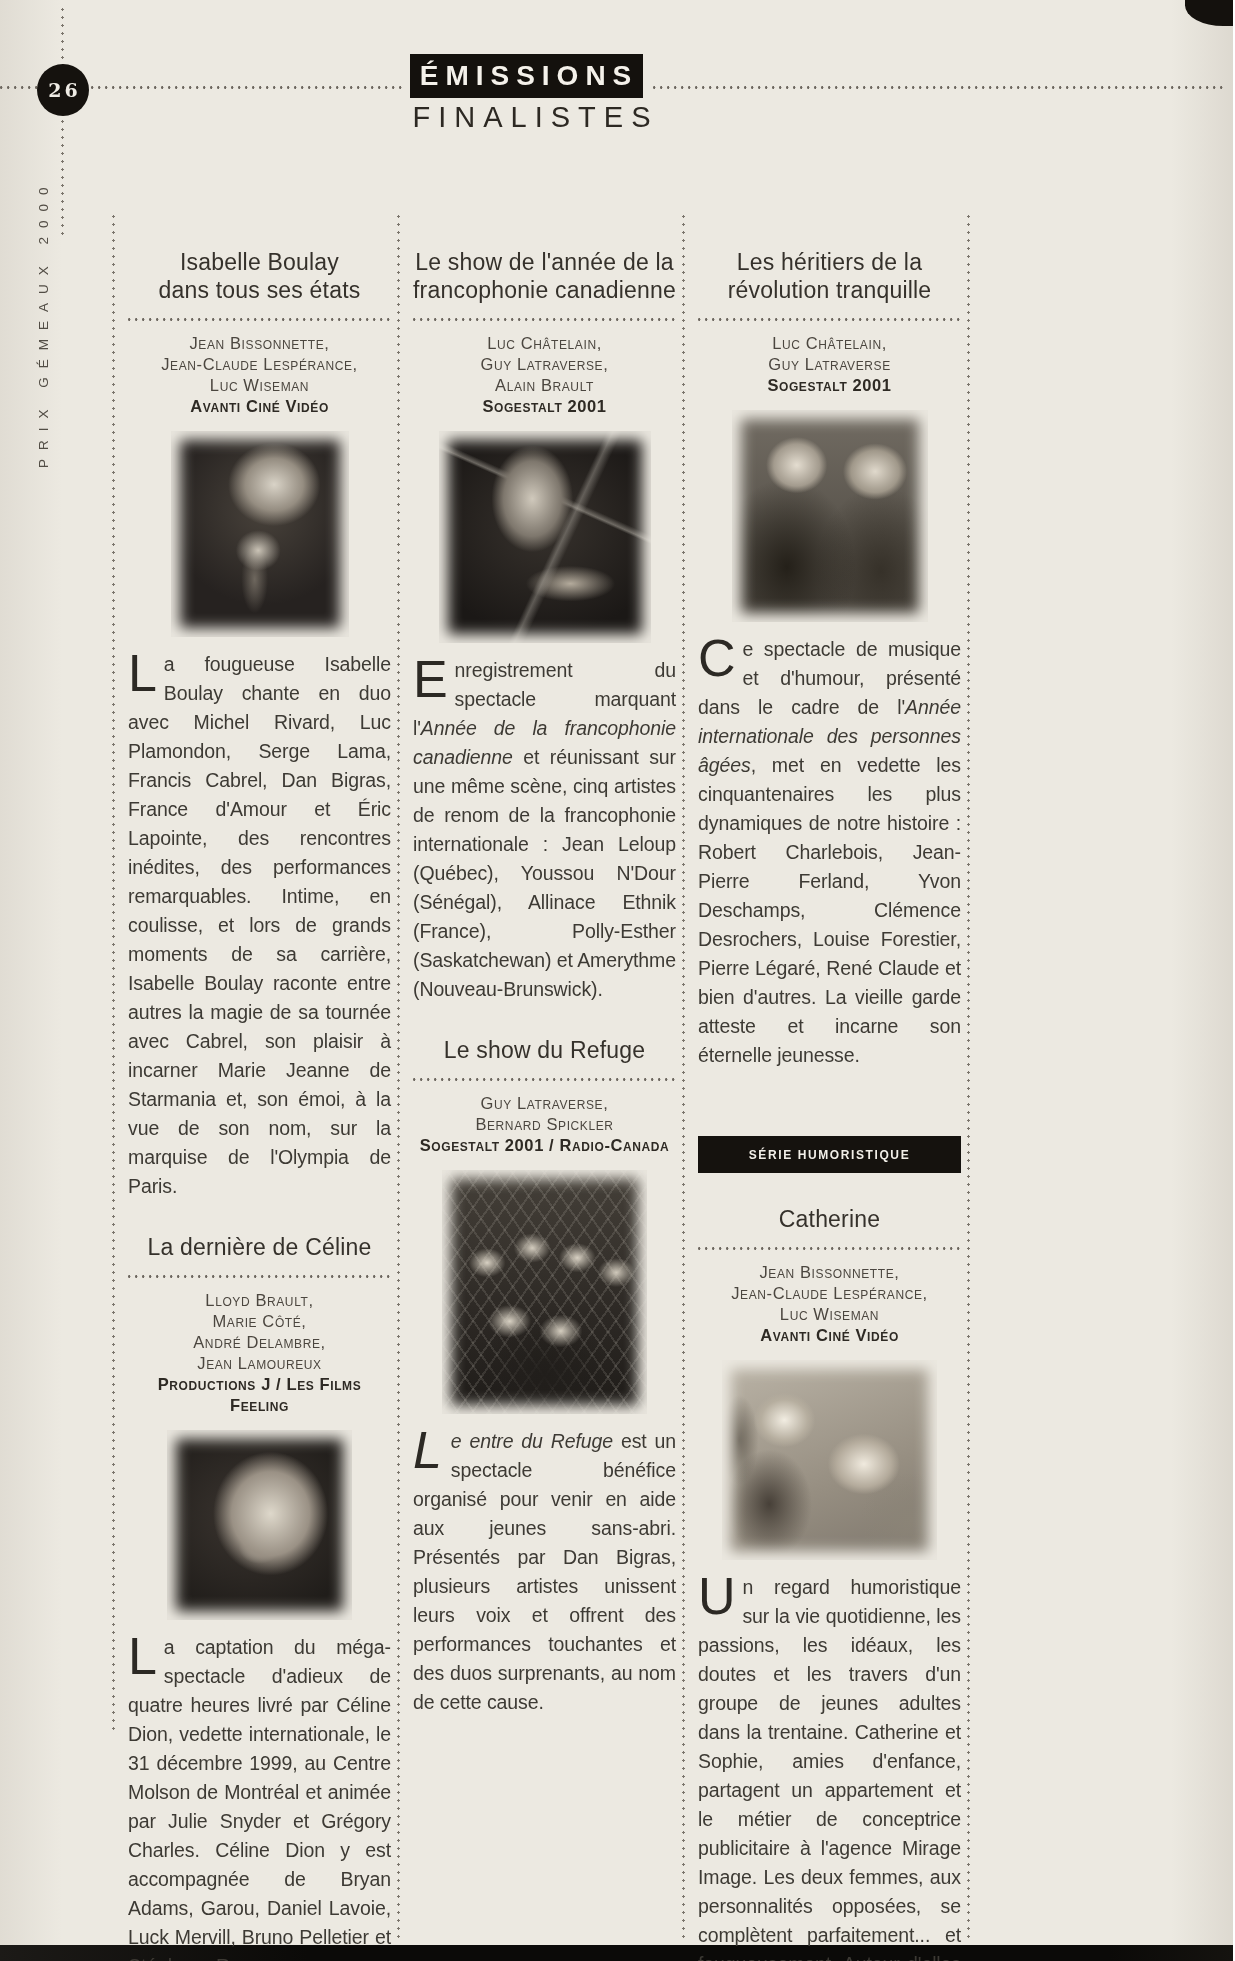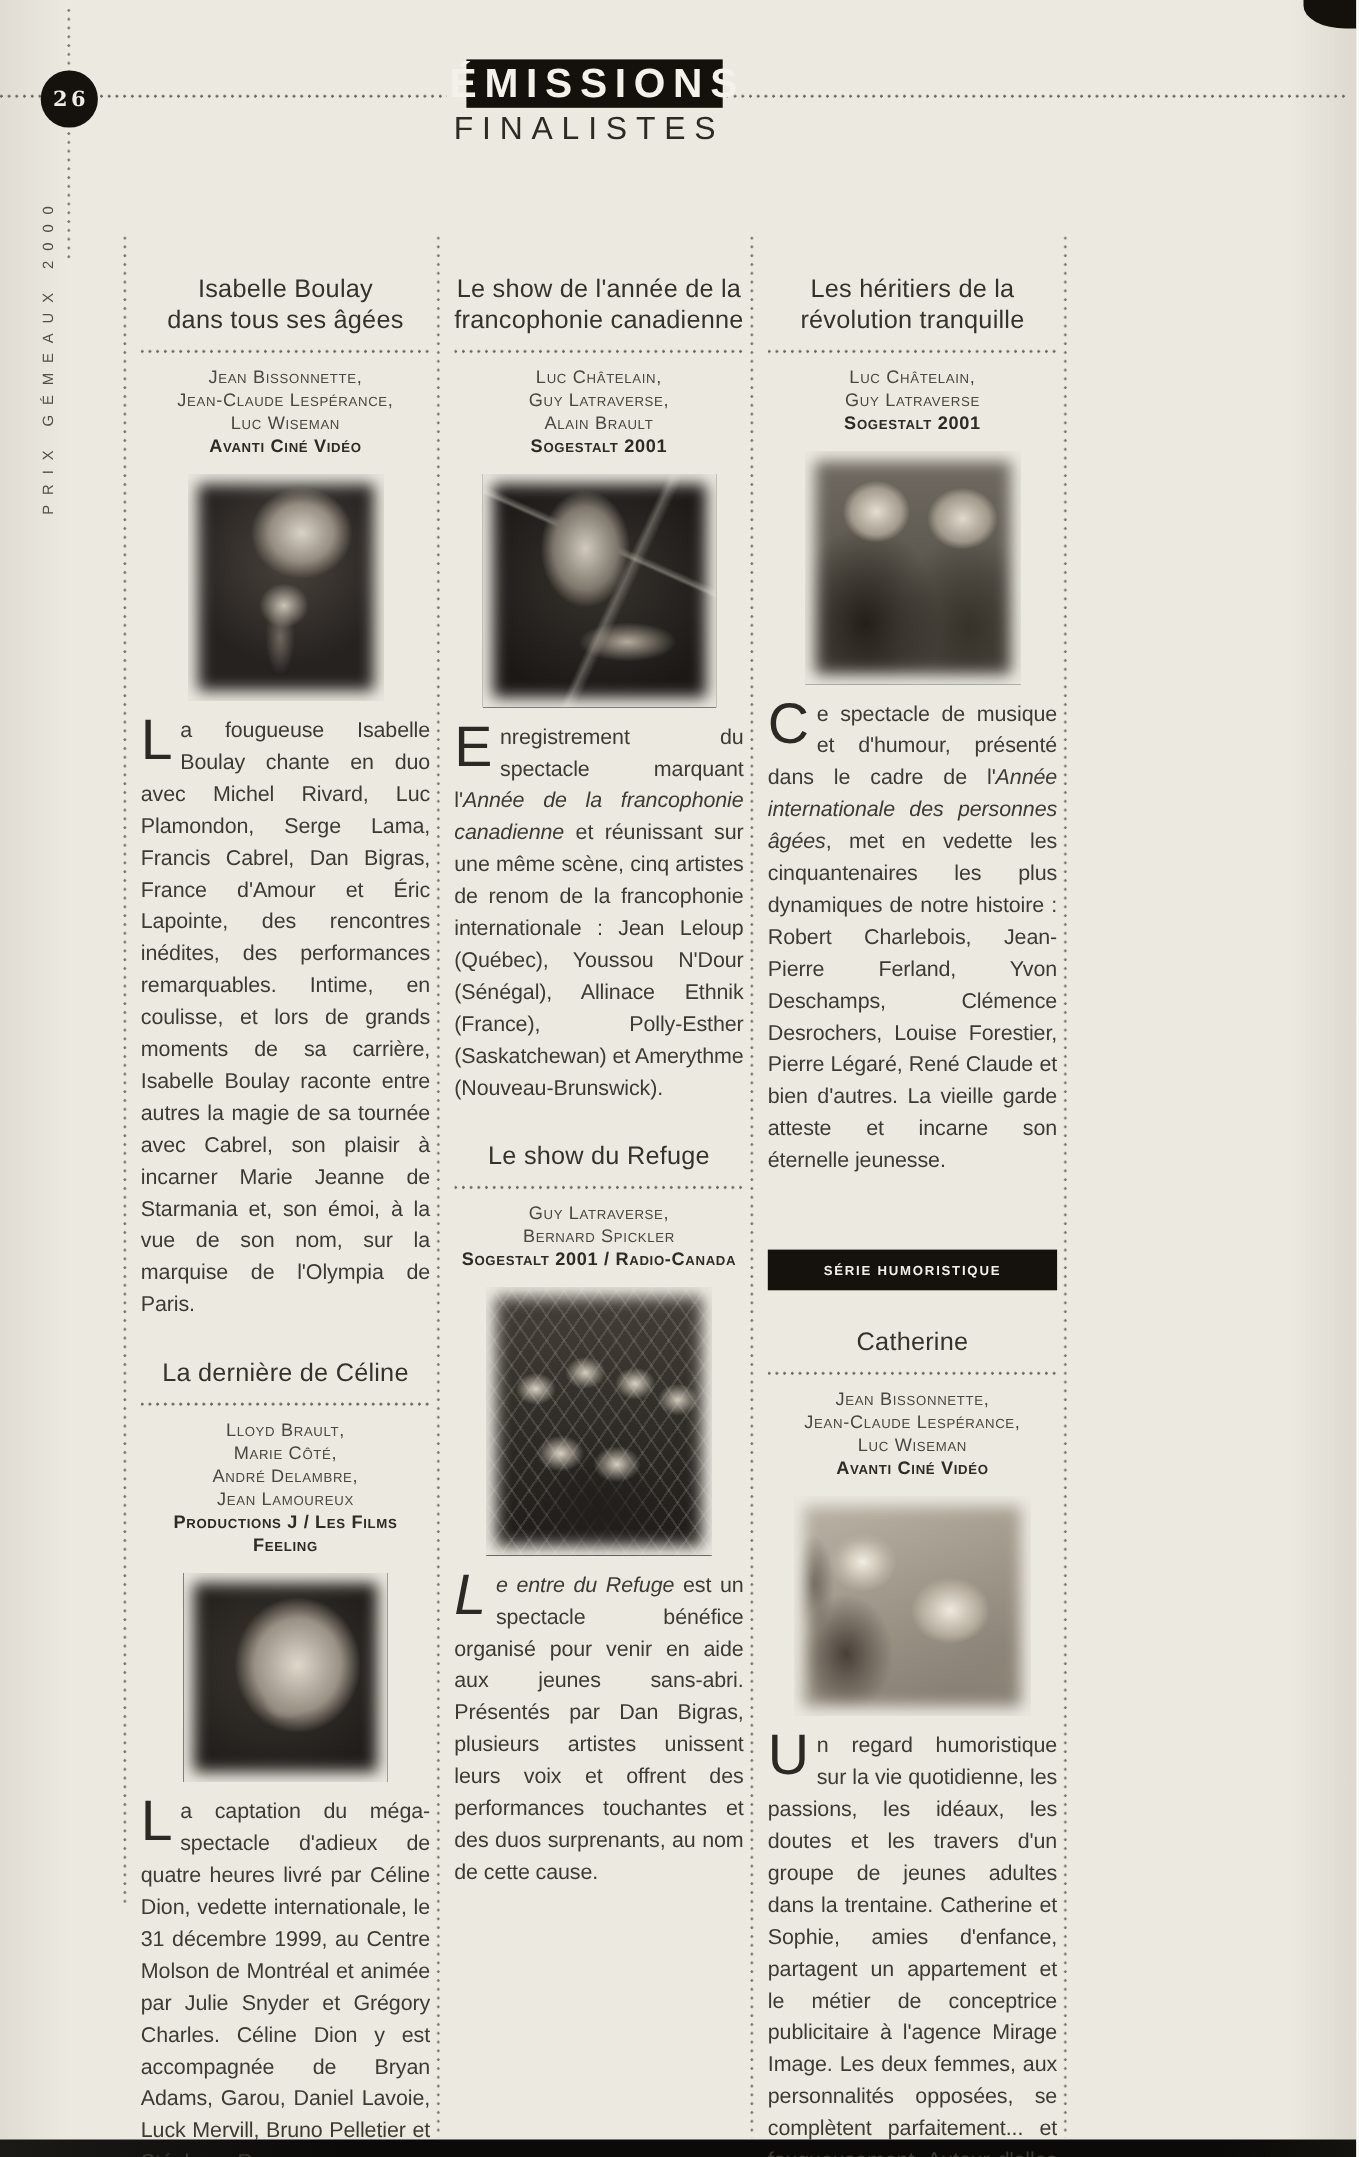--- a/index.html
+++ b/index.html
@@ -35,23 +35,23 @@
   
   .pagenum { position:absolute; left:37px; top:64px; width:52px; height:52px; border-radius:50%;
     background:#15120e; color:#efece5; font-family:"DejaVu Serif", serif; font-weight:bold;
     font-size:19px; letter-spacing:3px; display:flex; align-items:center; justify-content:center;
     padding-left:3px; box-sizing:border-box; }
   .side-label { position:absolute; left:36px; top:168px; height:300px;
     writing-mode: vertical-rl; transform: rotate(180deg);
     font-size:13.5px; letter-spacing:9px; color:#524d45; font-weight:500; white-space:nowrap; }
 
   
-  .hdr-banner { position:absolute; left:424px; top:54px; width:233px; height:44px;
+  .hdr-banner { position:absolute; left:410px; top:54px; width:233px; height:44px;
     background:#14110d; color:#f4f1ea; display:flex; align-items:center; justify-content:center;
-    font-size:37px; font-weight:700; letter-spacing:7px; padding-left:5px; box-sizing:border-box;text-align:center; }
+    font-size:28px; font-weight:700; letter-spacing:7px; padding-left:5px; box-sizing:border-box;text-align:center; }
   .hdr-sub { position:absolute; left:409px; top:101px; width:253px; text-align:center;
     font-size:29px; font-weight:400; letter-spacing:8px; color:#2d2923; }
 
   
   .col { position:absolute; top:200px; width:263px; }
   .col-1 { left:128px; } .col-2 { left:413px; } .col-3 { left:698px; }
 
   .sec-title { margin:48px 0 0; font-size:23px; font-weight:400; color:#35312b;
     text-align:center; line-height:28px; white-space:pre-line; letter-spacing:0.2px; }
   .sec-title.again { margin-top:32px; }
@@ -141,21 +141,21 @@
   <div class="side-label">PRIX GÉMEAUX 2000</div>
 
   <div class="hdr-banner">
     <span>ÉMISSIONS</span>
   </div>
   <div class="hdr-sub">FINALISTES</div>
 
   <div class="col col-1">
     <section>
       <h2 class="sec-title">Isabelle Boulay
-dans tous ses âgées</h2>
+dans tous ses états</h2>
       <div class="hdots title-rule"></div>
       <div class="credits">
           <div class="credit-line">Jean Bissonnette,</div>
           <div class="credit-line">Jean-Claude Lespérance,</div>
           <div class="credit-line">Luc Wiseman</div>
           <div class="credit-line credit-bold">Avanti Ciné Vidéo</div>
         </div>
       <div class="photo photo-1"></div>
       <p class="body"><span class="dropcap">L</span><span><span>a fougueuse Isabelle Boulay chante en duo avec Michel Rivard, Luc Plamondon, Serge Lama, Francis Cabrel, Dan Bigras, France d'Amour et Éric Lapointe, des rencontres inédites, des performances remarquables. Intime, en coulisse, et lors de grands moments de sa carrière, Isabelle Boulay raconte entre autres la magie de sa tournée avec Cabrel, son plaisir à incarner Marie Jeanne de Starmania et, son émoi, à la vue de son nom, sur la marquise de l'Olympia de Paris.</span></span></p>
     </section>

